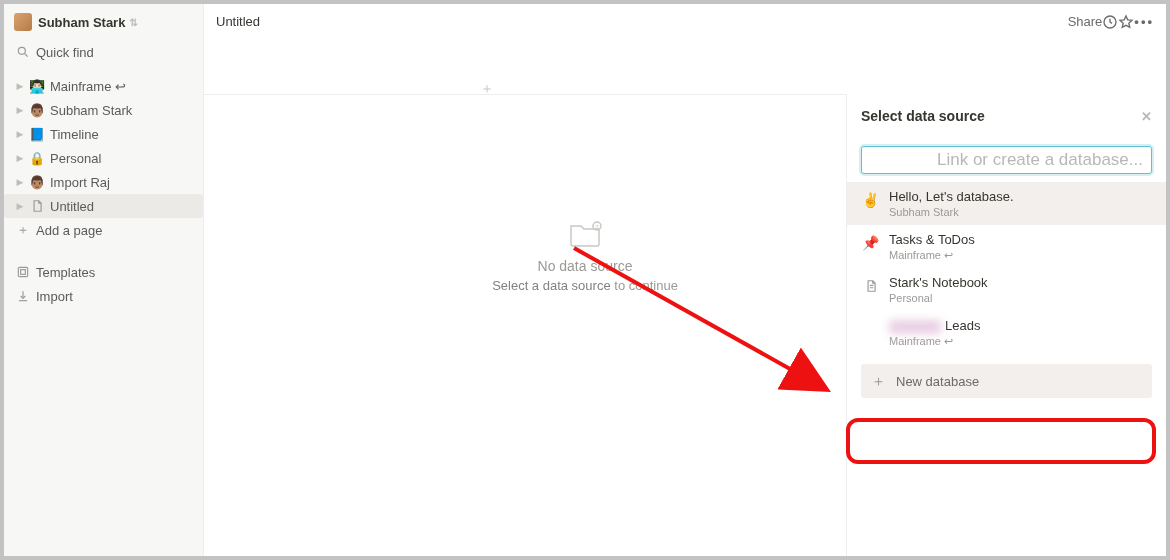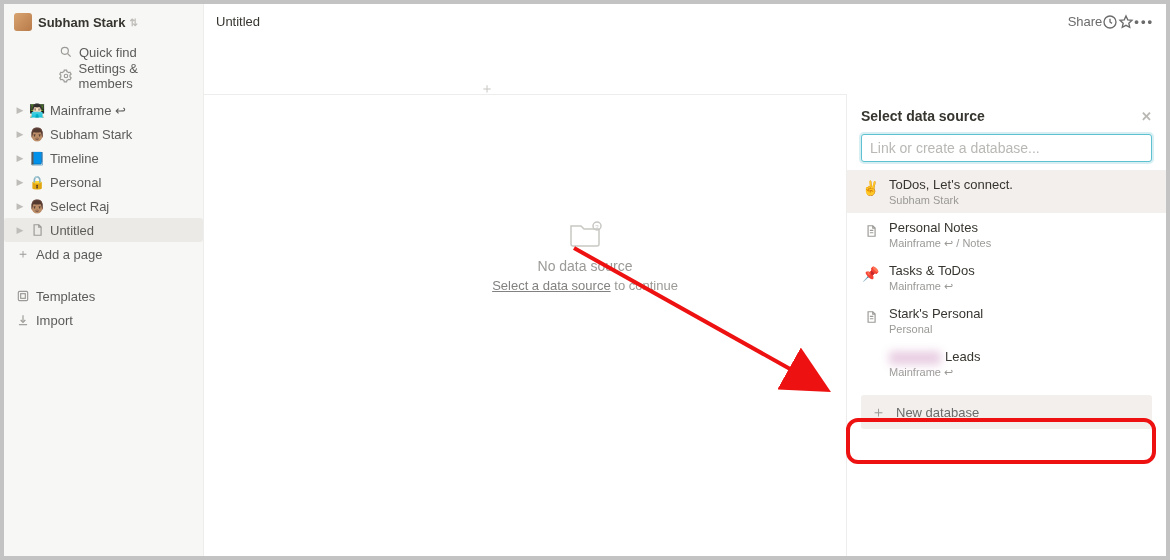--- a/index.html
+++ b/index.html
@@ -7,47 +7,47 @@
   body { border: 4px solid #c3c3c3; position: relative; overflow: hidden; }
   .app { display: flex; width: 100%; height: 100%; }
   
   .sidebar { width: 200px; background: #f7f7f5; border-right: 1px solid #ededec; display: flex; flex-direction: column; padding-top: 6px; }
   .sb-row { display: flex; align-items: center; height: 24px; padding: 0 10px; font-size: 13px; color: #6b6b6b; cursor: pointer; border-radius: 3px; }
   .sb-row .icon { width: 18px; display: inline-flex; align-items: center; justify-content: center; margin-right: 4px; color: #9b9a97; }
   .sb-row .label { color: #5b5b59; }
   .sb-workspace { font-weight: 600; color: #37352f; }
   .sb-workspace .label { color: #37352f; }
   .sb-workspace .avatar { width: 18px; height: 18px; border-radius: 3px; background: linear-gradient(135deg,#d8a46f,#b87a4a); margin-right: 6px; }
-  .sb-section { margin-top: 6px; margin-left: 43px; }
+  .sb-section { margin-top: 6px; }
   .sb-tree { margin-top: 10px; }
   .sb-tree .sb-row { height: 24px; }
   .sb-tree .caret { width: 12px; color: #bfbdb9; font-size: 9px; margin-right: 2px; display:inline-flex; align-items:center; justify-content:center; }
   .sb-tree .pgicon { width: 18px; height: 18px; display:inline-flex; align-items:center; justify-content:center; margin-right: 4px; font-size: 13px; }
   .sb-tree .sb-row.active { background: #eceae6; }
   .sb-bottom { margin-top: 18px; }
   
   .main { flex: 1; display: flex; flex-direction: column; position: relative; }
   .topbar { display:flex; align-items:center; height: 36px; padding: 0 12px; font-size: 13px; color: #37352f; border-bottom: 1px solid transparent; }
   .topbar .title { flex: 0 0 auto; }
   .topbar .spacer { flex: 1; }
   .topbar .tb-action { color: #6b6b6b; font-size: 13px; display:inline-flex; align-items:center; cursor:pointer; }
   .content { position: relative; flex:1; display:flex; }
   .plusfloat { position:absolute; left: 276px; top: 40px; color:#c8c7c4; font-size:14px; }
   .canvas { flex:1; display:flex; flex-direction:column; }
   .canvas .hr { border-top:1px solid #ededec; position:absolute; left:0; right:0; top:54px; }
   .empty { position:absolute; left:50%; top:178px; width:320px; margin-left:-260px; text-align:center; color:#9b9a97; font-size:13px; }
   .empty .big { font-size:14px; color:#9b9a97; margin-top:10px; }
-  .empty .link { color:#838280; text-decoration:underline; cursor:pointer; }
+  .empty .link { color:#838280; cursor:pointer; }
   .empty svg { display:block; margin:0 auto; }
   
   .popover { position:absolute; right:0; top:54px; bottom:0; width:320px; border-left:1px solid #ededec; background:#fff; display:flex; flex-direction:column; }
-  .popover .pv-head { display:flex; align-items:flex-end; padding:14px 14px 10px 14px; font-size:14px; font-weight:600; color:#37352f; }
+  .popover .pv-head { display:flex; align-items:flex-end; padding:14px 14px 22px 14px; font-size:14px; font-weight:600; color:#37352f; }
   .popover .pv-head .close { margin-left:auto; color:#b9b8b5; cursor:pointer; font-size:13px; }
   .popover .pv-search { margin:0 14px 8px 14px; }
-  .popover .pv-search input { width:100%; height:28px; border:1px solid #5ec1d1; outline:none; border-radius:3px; padding:0 8px; font-size:14px; color:#37352f; box-shadow: 0 0 0 2px rgba(94,193,209,0.25); }
+  .popover .pv-search input { width:100%; height:28px; border:1px solid #5ec1d1; outline:none; border-radius:3px; padding:0 8px; font-size:17px; color:#37352f; box-shadow: 0 0 0 2px rgba(94,193,209,0.25); text-align: right; }
   .popover .pv-search input::placeholder { color:#b9b8b5; }
   .pv-list { display:flex; flex-direction:column; }
   .pv-item { display:flex; align-items:flex-start; padding:6px 14px; cursor:pointer; }
   .pv-item.highlight { background:#f2efec; }
   .pv-item .pv-icon { width:20px; height:20px; display:inline-flex; align-items:center; justify-content:center; margin-right:8px; margin-top:2px; font-size:14px; color:#8a8986; }
   .pv-item .pv-icon.pin { color:#e03e3e; }
   .pv-item .pv-title { font-size:13px; color:#37352f; line-height:17px; }
   .pv-item .pv-sub { font-size:11px; color:#9b9a97; line-height:14px; }
   .pv-new { margin:10px 14px 0 14px; height:34px; background:#f2efec; border-radius:3px; display:flex; align-items:center; padding:0 10px; font-size:13px; color:#6b6b6b; cursor:pointer; }
   .pv-new .plus { color:#9b9a97; margin-right:10px; font-size:15px; }
@@ -70,29 +70,20 @@
     <div class="sb-section">
       <div class="sb-row">
         <span class="icon">
           <svg width="14" height="14" viewBox="0 0 24 24" fill="none" stroke="currentColor" stroke-width="2">
               <circle cx="10" cy="10" r="6"></circle>
               <line x1="20" y1="20" x2="15" y2="15"></line>
             </svg>
         </span>
         <span class="label">Quick find</span>
       </div>
-      <div class="sb-row">
-        <span class="icon">
-          <svg width="14" height="14" viewBox="0 0 24 24" fill="none" stroke="currentColor" stroke-width="2">
-              <circle cx="12" cy="12" r="3"></circle>
-              <path d="M19 12a7 7 0 0 0-.2-1.7l2-1.5-2-3.4-2.3.9a7 7 0 0 0-2.9-1.7L13 2h-4l-.6 2.6a7 7 0 0 0-2.9 1.7l-2.3-.9-2 3.4 2 1.5A7 7 0 0 0 3 12c0 .6.1 1.1.2 1.7l-2 1.5 2 3.4 2.3-.9a7 7 0 0 0 2.9 1.7L9 22h4l.6-2.6a7 7 0 0 0 2.9-1.7l2.3.9 2-3.4-2-1.5c.1-.6.2-1.1.2-1.7z"></path>
-            </svg>
-        </span>
-        <span class="label">Settings &amp; members</span>
-      </div>
     </div>
 
     <div class="sb-tree">
       <div class="sb-row">
         <span class="caret">▶</span>
         <span class="pgicon">👨🏻‍💻</span>
         <span class="label">Mainframe ↩</span>
       </div>
       <div class="sb-row">
         <span class="caret">▶</span>
@@ -105,21 +96,21 @@
         <span class="label">Timeline</span>
       </div>
       <div class="sb-row">
         <span class="caret">▶</span>
         <span class="pgicon">🔒</span>
         <span class="label">Personal</span>
       </div>
       <div class="sb-row">
         <span class="caret">▶</span>
         <span class="pgicon">👨🏽</span>
-        <span class="label">Select Raj</span>
+        <span class="label">Import Raj</span>
       </div>
       <div class="sb-row active">
         <span class="caret">▶</span>
         <span class="pgicon">
           <svg width="14" height="14" viewBox="0 0 24 24" fill="none" stroke="#9b9a97" stroke-width="2">
               <path d="M7 3h8l4 4v14H7z"></path>
               <path d="M15 3v4h4"></path>
             </svg>
         </span>
         <span class="label">Untitled</span>
@@ -195,54 +186,41 @@
           <span>Select data source</span>
           <span class="close">✕</span>
         </div>
         <div class="pv-search">
           <input type="text" placeholder="Link or create a database..." style="">
         </div>
         <div class="pv-list">
           <div class="pv-item highlight">
             <span class="pv-icon">✌️</span>
             <div>
-              <div class="pv-title">ToDos, Let's connect.</div>
+              <div class="pv-title">Hello, Let's database.</div>
               <div class="pv-sub">Subham Stark</div>
+            </div>
+          </div>
+          <div class="pv-item">
+            <span class="pv-icon pin">📌</span>
+            <div>
+              <div class="pv-title">Tasks &amp; ToDos</div>
+              <div class="pv-sub">Mainframe ↩</div>
             </div>
           </div>
           <div class="pv-item">
             <span class="pv-icon">
               <svg width="14" height="14" viewBox="0 0 24 24" fill="none" stroke="#9b9a97" stroke-width="2">
                   <path d="M7 3h8l4 4v14H7z"></path>
                   <path d="M15 3v4h4"></path>
                   <path d="M10 11h6M10 15h6"></path>
                 </svg>
             </span>
             <div>
-              <div class="pv-title">Personal Notes</div>
-              <div class="pv-sub">Mainframe ↩ / Notes</div>
-            </div>
-          </div>
-          <div class="pv-item">
-            <span class="pv-icon pin">📌</span>
-            <div>
-              <div class="pv-title">Tasks &amp; ToDos</div>
-              <div class="pv-sub">Mainframe ↩</div>
-            </div>
-          </div>
-          <div class="pv-item">
-            <span class="pv-icon">
-              <svg width="14" height="14" viewBox="0 0 24 24" fill="none" stroke="#9b9a97" stroke-width="2">
-                  <path d="M7 3h8l4 4v14H7z"></path>
-                  <path d="M15 3v4h4"></path>
-                  <path d="M10 11h6M10 15h6"></path>
-                </svg>
-            </span>
-            <div>
-              <div class="pv-title">Stark's Personal</div>
+              <div class="pv-title">Stark's Notebook</div>
               <div class="pv-sub">Personal</div>
             </div>
           </div>
           <div class="pv-item">
             <span class="pv-icon"></span>
             <div>
               <div class="pv-title"><span class="blurred"></span><span>Leads</span></div>
               <div class="pv-sub">Mainframe ↩</div>
             </div>
           </div>

